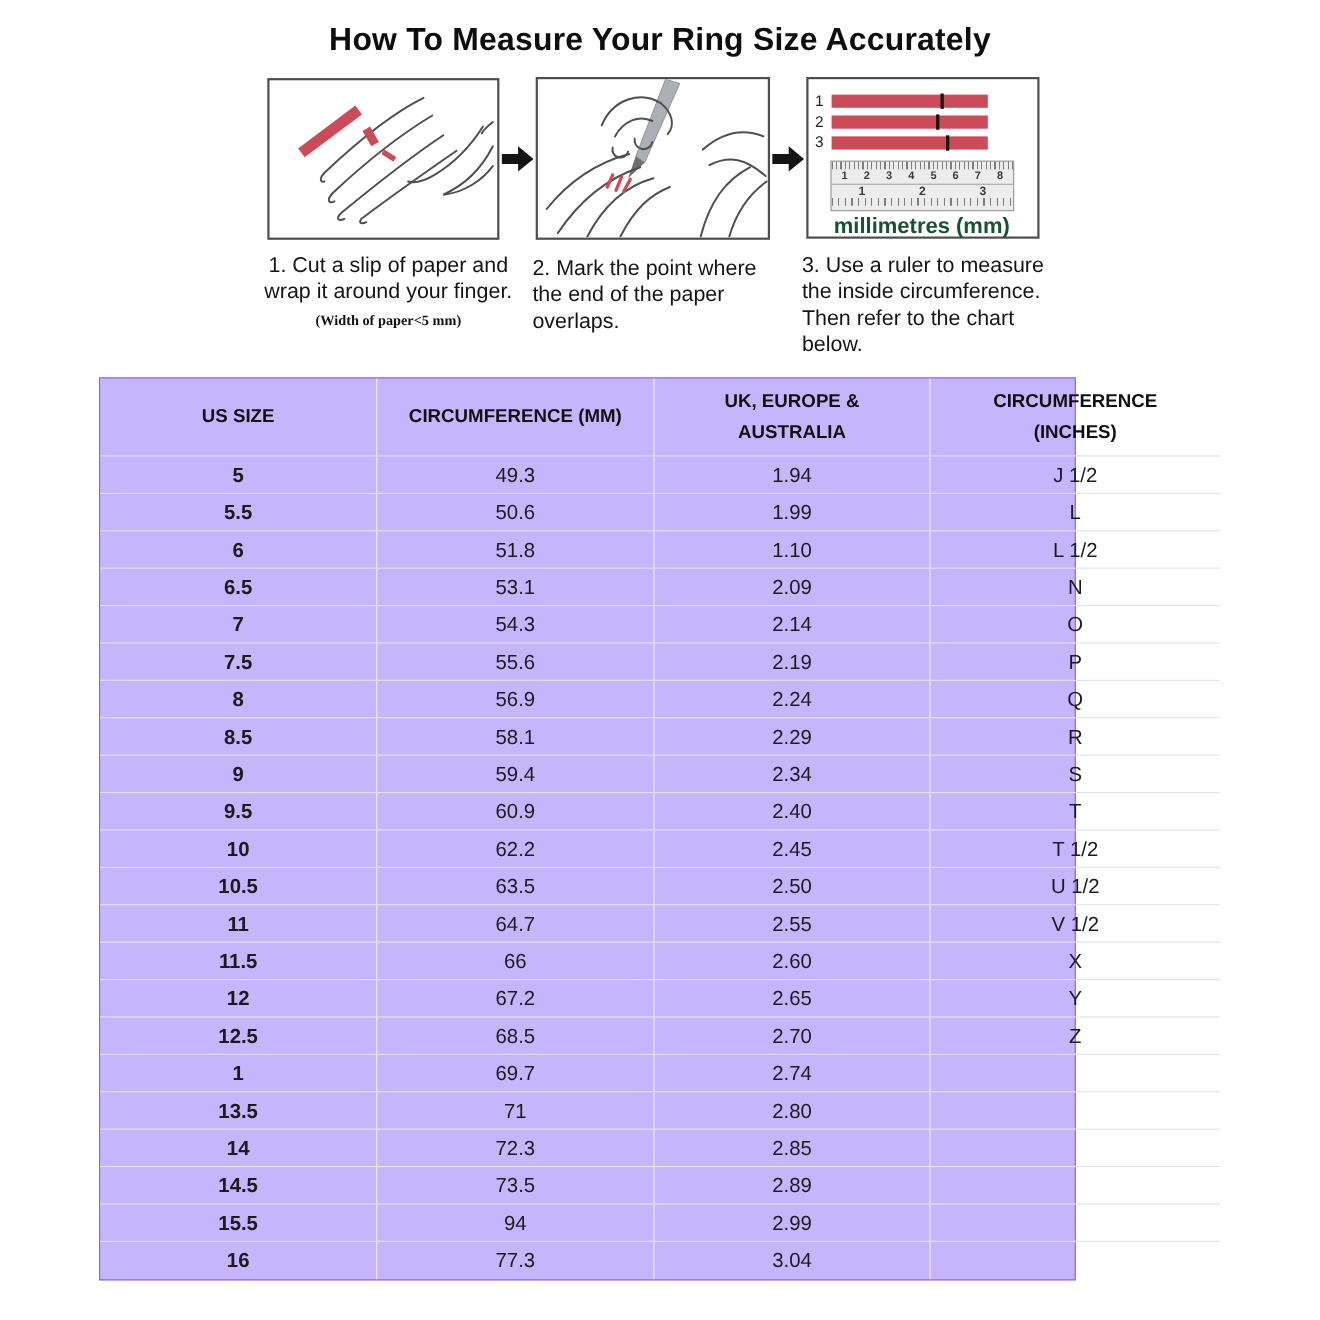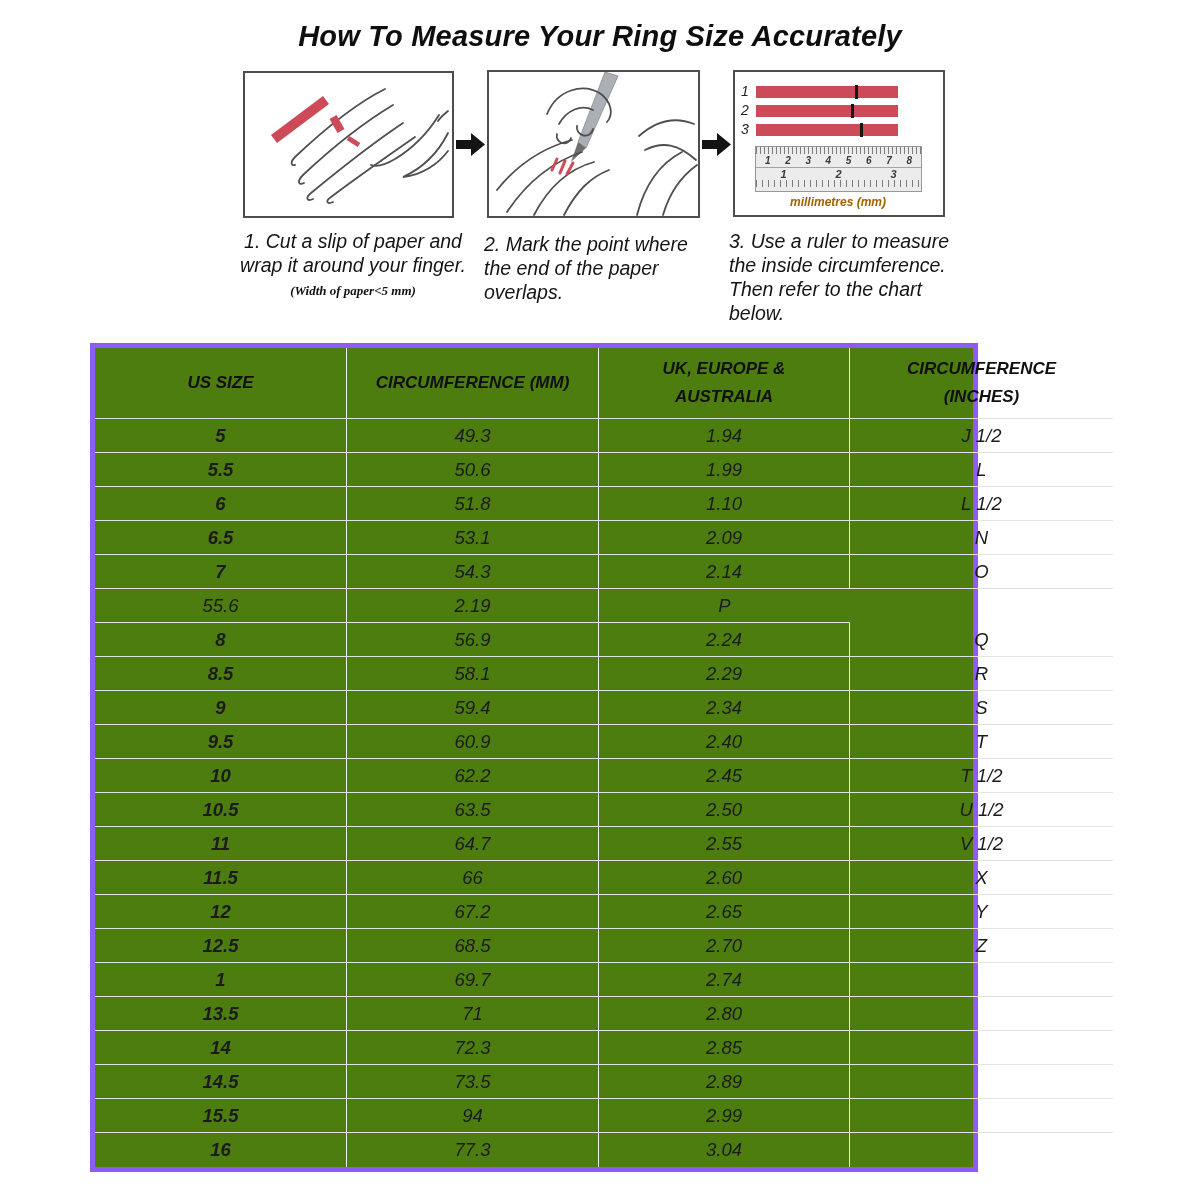--- a/index.html
+++ b/index.html
@@ -1,17 +1,17 @@
 <!DOCTYPE html>
 <html style="--red: #cd4b58;"><head>
 <meta charset="utf-8">
 <style>
   html,body { margin:0; padding:0; background:#ffffff; }
   body { width:1200px; height:1200px; font-family:"Liberation Sans", sans-serif; }
-  .canvas { position:relative; width:1200px; height:1200px; overflow:hidden; background:#fff;font-style:italic; }
+  .canvas { position:relative; width:1200px; height:1200px; overflow:hidden; background:#fff; }
 
   .title { position:absolute; top:20px; left:0; width:100%; margin:0; text-align:center;
            font-size:29px; font-weight:bold; color:#0e0e0e; letter-spacing:0.2px; }
 
   .panel { position:absolute; background:#fff; border:2px solid #4d4d4d; box-sizing:border-box; }
   #panel1 { left:243px; top:71px;  width:211px; height:147px; }
   #panel2 { left:487px; top:70px;  width:213px; height:148px; }
   #panel3 { left:733px; top:70px;  width:212px; height:147px; }
   .panel svg { display:block; width:100%; height:100%; }
 
@@ -35,25 +35,25 @@
   .ruler { position:absolute; left:20px; top:74px; width:167px; height:46px;
            background:#ececec; border:1px solid #979797; box-sizing:border-box; }
   .hatch { height:7px; background:repeating-linear-gradient(90deg,#7c7c7c 0 1px,transparent 1px 4px); }
   .hatch.coarse { background:repeating-linear-gradient(90deg,#7c7c7c 0 1px,transparent 1px 6px); }
   .nums-top { display:flex; justify-content:space-between; padding:0 9px; height:12px;
               font-size:10px; font-weight:bold; line-height:13px; color:#3a3a3a; }
   .ruler-divider { border-top:1px solid #a5a5a5; margin-top:1px; }
   .nums-bottom { display:flex; justify-content:space-around; height:12px;
                  font-size:11px; font-weight:bold; line-height:12px; color:#3a3a3a; }
   .unit-label { position:absolute; left:18px; top:123px; width:170px; text-align:center;
-                font-size:12px; font-weight:bold; color:#a16207; }
+                font-size:20px; font-weight:bold; color:#14532d; }
 
   
   .size-table { position:absolute; left:90px; top:343px; width:888px;
-                border:5px solid #8b5cf6; box-sizing:border-box; background:#4d7c0f; }
+                border:1px solid #8b5cf6; box-sizing:border-box; background:#c4b5fd; }
   .thead, .tr { display:grid; grid-template-columns:252px 252px 251px 263px; }
   .th { height:71px; display:flex; flex-direction:column; justify-content:center; align-items:center;
         font-weight:bold; font-size:17px; line-height:28px; color:#101010;
         border-right:1px solid #efefef; border-bottom:1px solid #dedede; box-sizing:border-box; }
   .th:last-child { border-right:none; }
   .td { height:34px; line-height:33px; text-align:center; font-size:18.5px; color:#1b1b1b;
         border-right:1px solid #efefef; border-bottom:1px solid #e3e3e3; box-sizing:border-box;
         white-space:nowrap; overflow:hidden; }
   .td.col0 { font-weight:bold; }
   .td:last-child { border-right:none; }
@@ -220,20 +220,21 @@
           <div class="td col2">2.09</div>
           <div class="td col3">N</div>
         </div>
         <div class="tr">
           <div class="td col0">7</div>
           <div class="td col1">54.3</div>
           <div class="td col2">2.14</div>
           <div class="td col3">O</div>
         </div>
         <div class="tr">
+          <div class="td col0">7.5</div>
           <div class="td col1">55.6</div>
           <div class="td col2">2.19</div>
           <div class="td col3">P</div>
         </div>
         <div class="tr">
           <div class="td col0">8</div>
           <div class="td col1">56.9</div>
           <div class="td col2">2.24</div>
           <div class="td col3">Q</div>
         </div>

